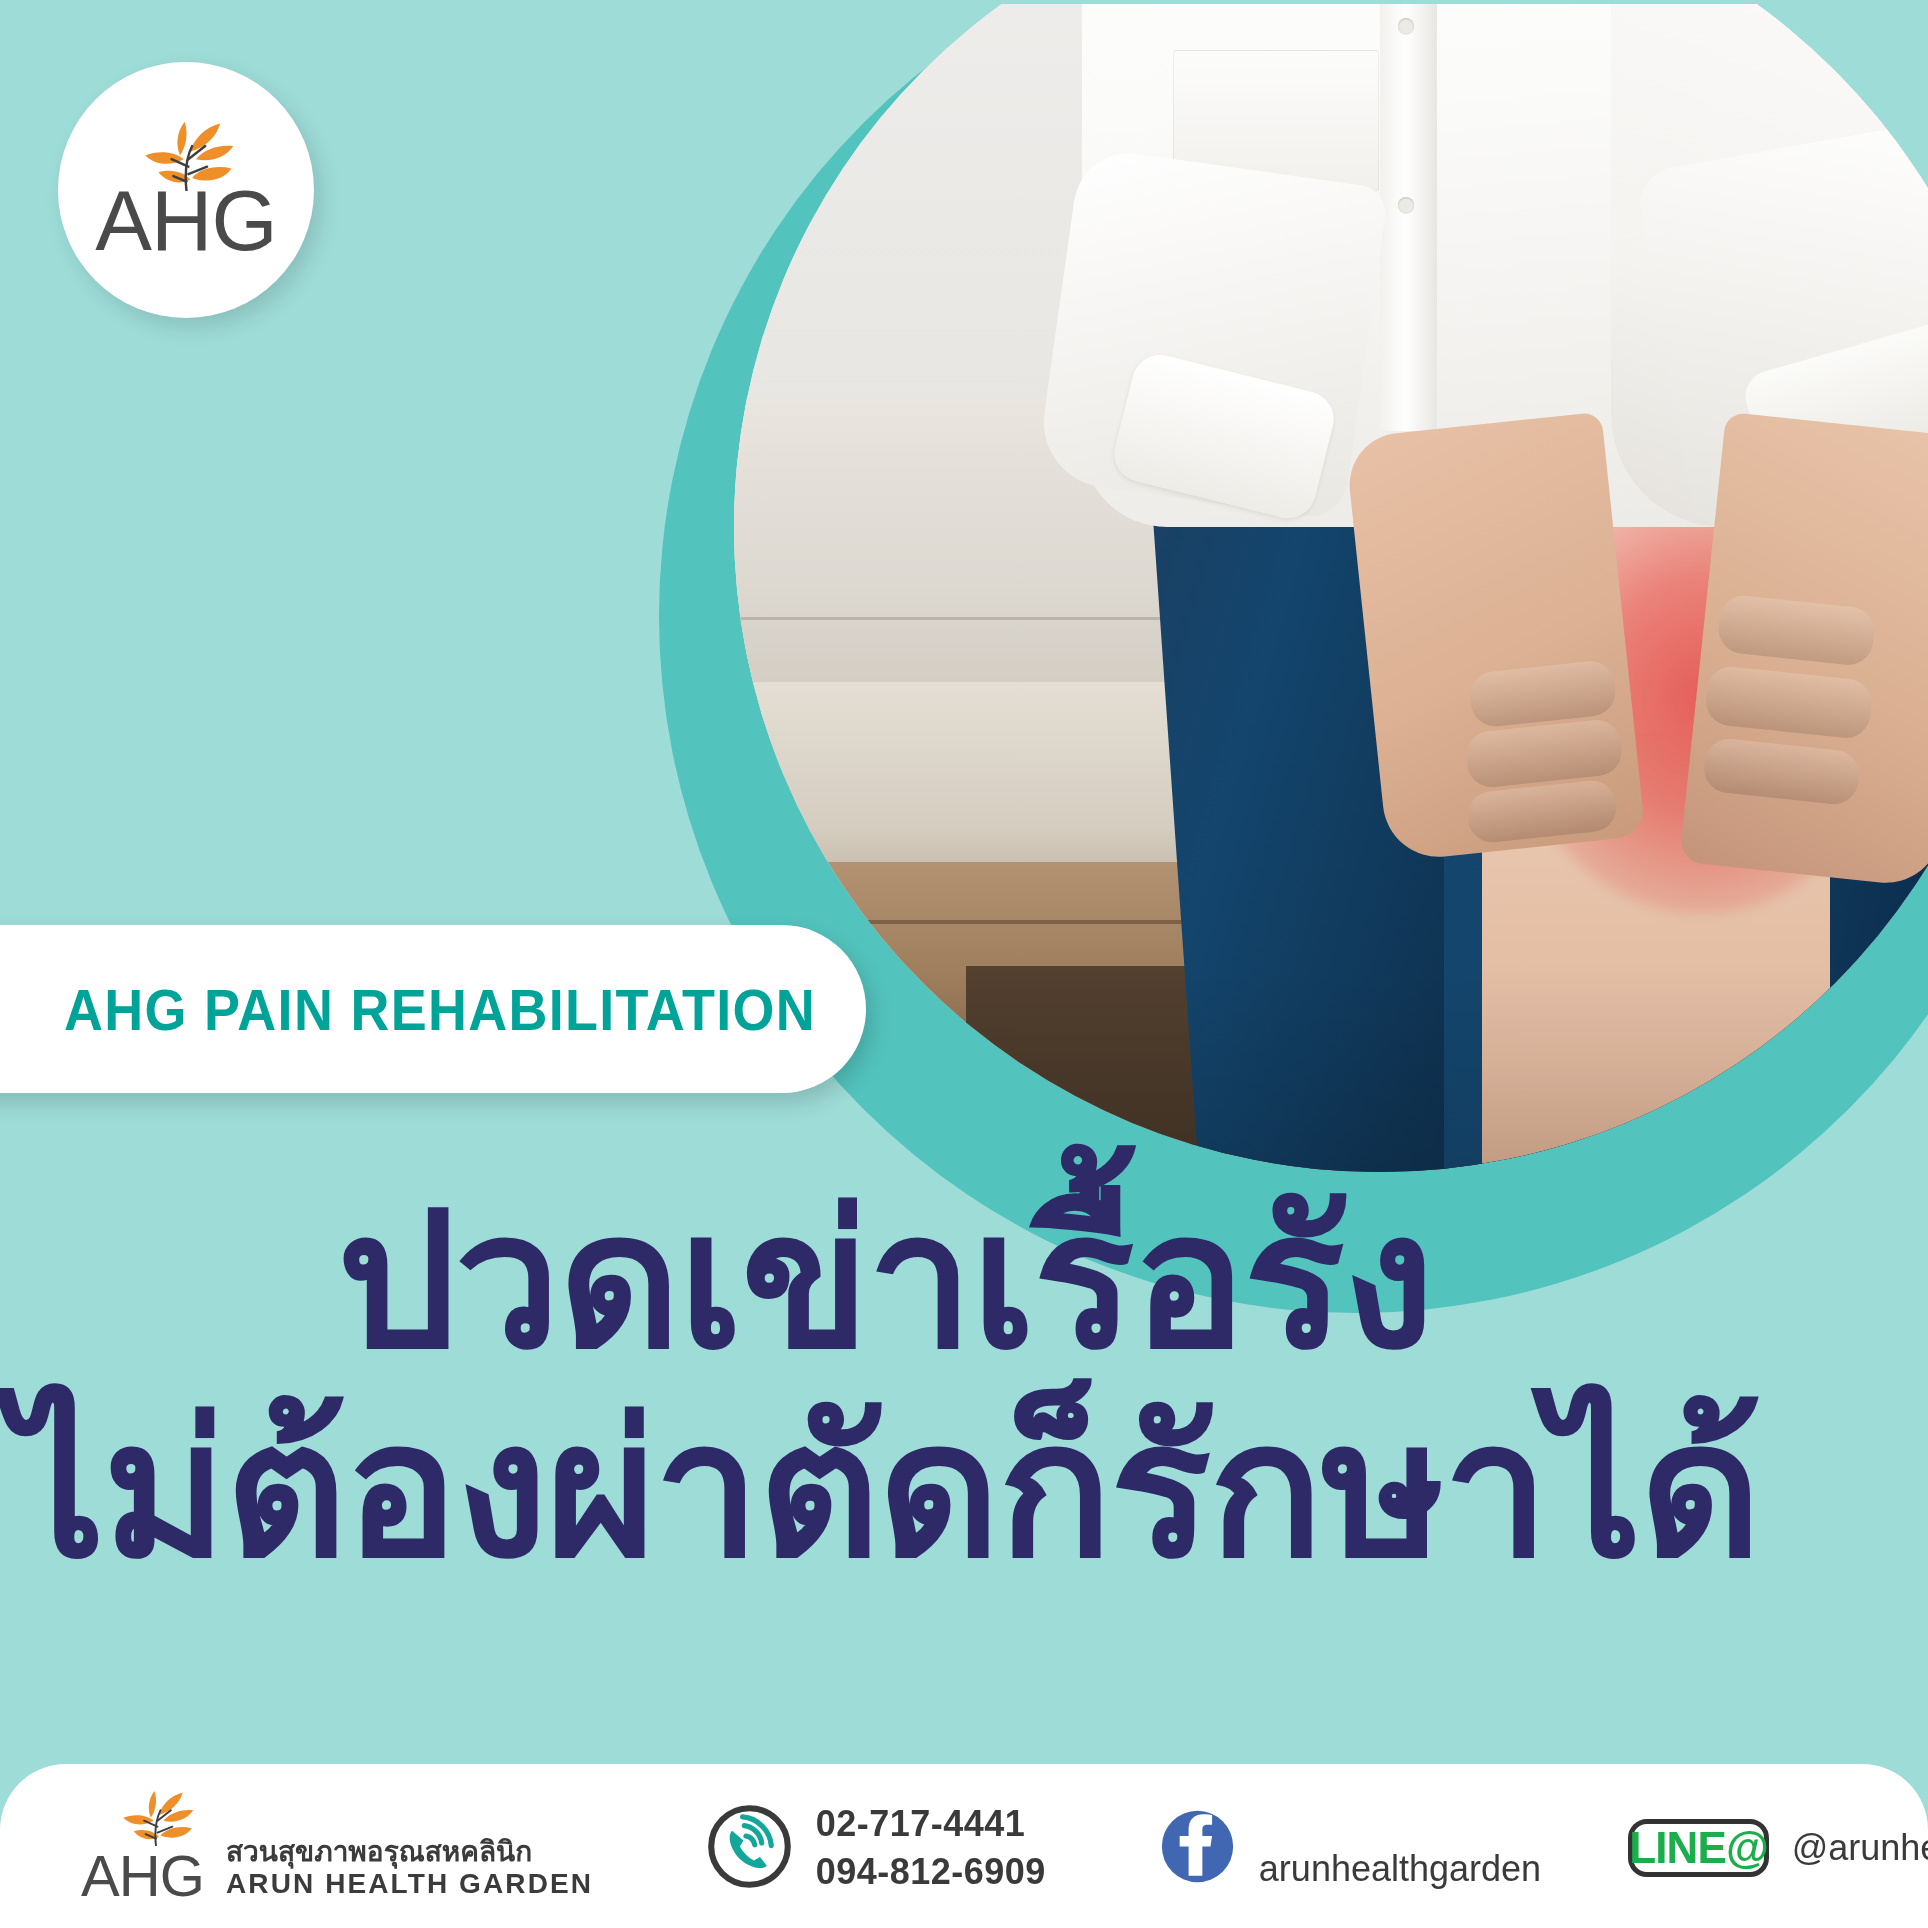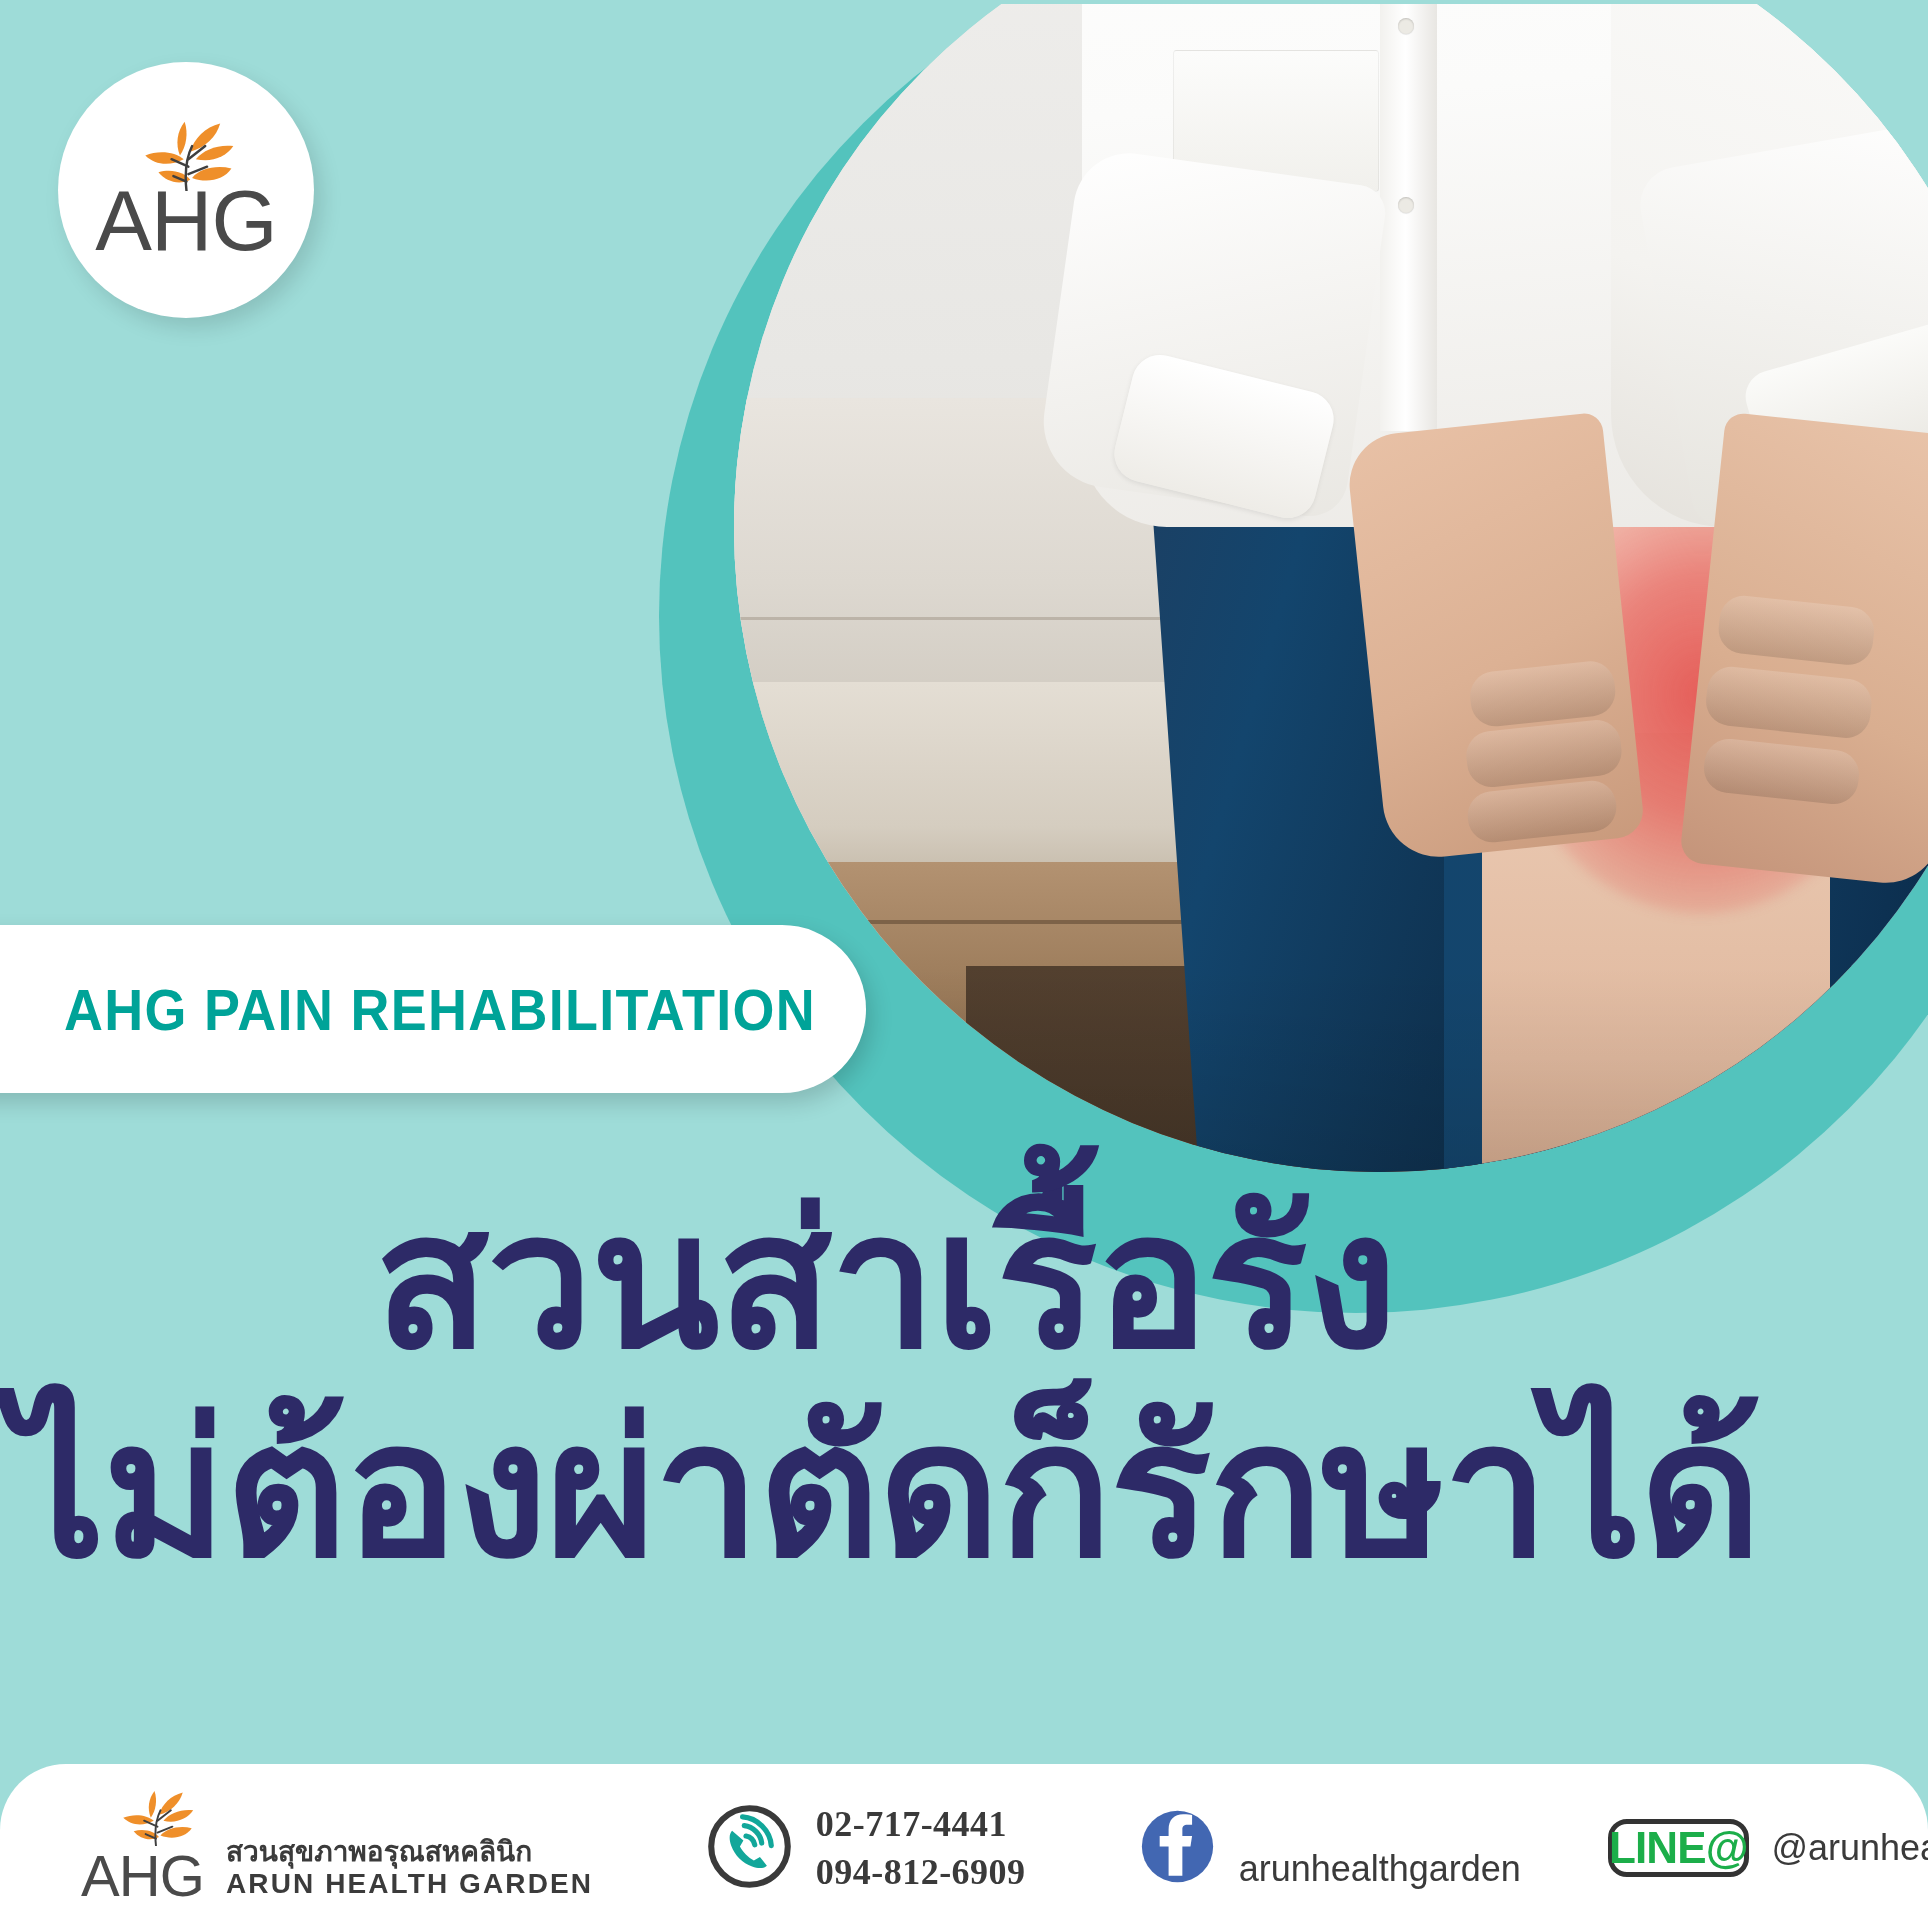--- a/index.html
+++ b/index.html
@@ -279,21 +279,21 @@
   .f-logo .th {
     font-size:28px; color:#3b3b3b; font-weight:bold; line-height:1.12;
     white-space:nowrap;
   }
   .f-logo .en {
     font-size:28px; color:#3b3b3b; font-weight:bold; letter-spacing:2.1px;
     line-height:1.12; white-space:nowrap;
   }
 
   
-  .f-phone { margin-left:113px;font-family:Liberation Serif, serif; }
+  .f-phone { margin-left:113px; }
   .f-phone .nums {
     margin-left:22.6px;
     font-size:36px; font-weight:bold; color:#3a3a3a; line-height:1.34;
     letter-spacing:0.5px; white-space:nowrap;
   }
 
   
   .f-fb { margin-left:111px;align-items:flex-end; }
   .f-fb .txt {
     margin-left:21px; font-size:36px; color:#3a3a3a; white-space:nowrap;
@@ -390,21 +390,21 @@
       </svg>
     </div>
     <div class="ahg-text">AHG</div>
   </div>
 
   <div class="pill-badge">
     <div class="label">AHG PAIN REHABILITATION</div>
   </div>
 
   <div class="headline">
-    <div class="hl-line hl-1">สวนส่าเรื้อรัง</div>
+    <div class="hl-line hl-1">ปวดเข่าเรื้อรัง</div>
     <div class="hl-line hl-2">ไม่ต้องผ่าตัดก็รักษาได้</div>
   </div>
 
   <div class="footer">
 
     <div class="f-block f-logo">
       <div class="mark">
         <div class="leaf-wrap2">
           <svg viewBox="0 0 120 78" width="90" height="58" aria-hidden="true">
             <g fill="#ef8f2a">

